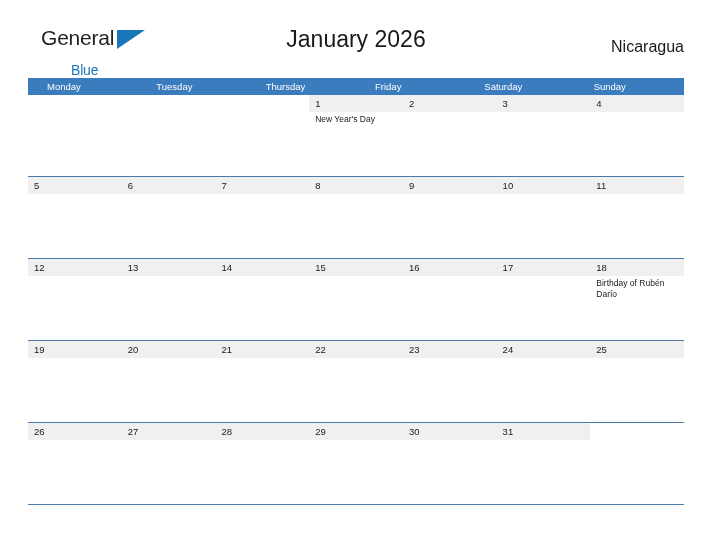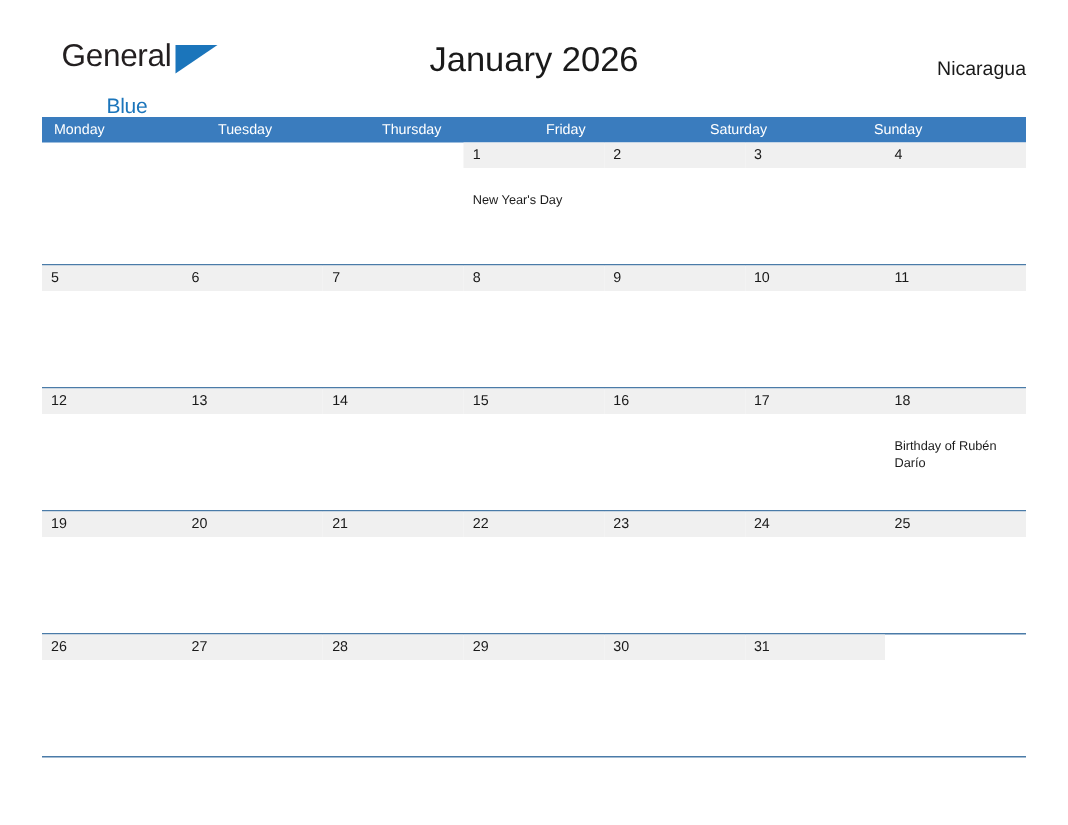--- a/index.html
+++ b/index.html
@@ -80,21 +80,21 @@
     font-weight: 400;
     color: #1a1a1a;
     letter-spacing: 0px;
     font-family: "Liberation Sans", sans-serif;
   }
 
   .cal-region {
     position: absolute;
     right: 0;
     top: 12px;
-    font-size: 13px;
+    font-size: 16px;
     color: #1a1a1a;
     font-family: "Liberation Sans", sans-serif;
   }
 
   
   .calendar {
     position: absolute;
     left: 28px;
     top: 78px;
     width: 656px;
@@ -103,21 +103,21 @@
   .weekdays {
     display: flex;
     background: #3a7cbe;
     height: 17px;
   }
   .weekday {
     flex: 1 1 0;
     color: #ffffff;
     font-size: 9.5px;
     line-height: 17px;
-    padding-left: 8px;
+    padding-left: 19px;
     box-sizing: border-box;
     white-space: nowrap;
     overflow: hidden;
   }
 
   .week {
     position: relative;
     height: 81px;
     border-top: 1px solid #4a7ba8;
   }
@@ -156,21 +156,21 @@
   }
   .day-shade.empty {
     background: transparent;
   }
   .day-event {
     position: relative;
     z-index: 2;
     font-size: 8.5px;
     line-height: 11px;
     color: #1a1a1a;
-    padding-top: 16px;
+    padding-top: 2px;
     word-wrap: break-word;
   }
 
   .grid-bottom {
     border-top: 1px solid #4a7ba8;
     height: 0;
   }
 </style>
 </head>
 <body>

